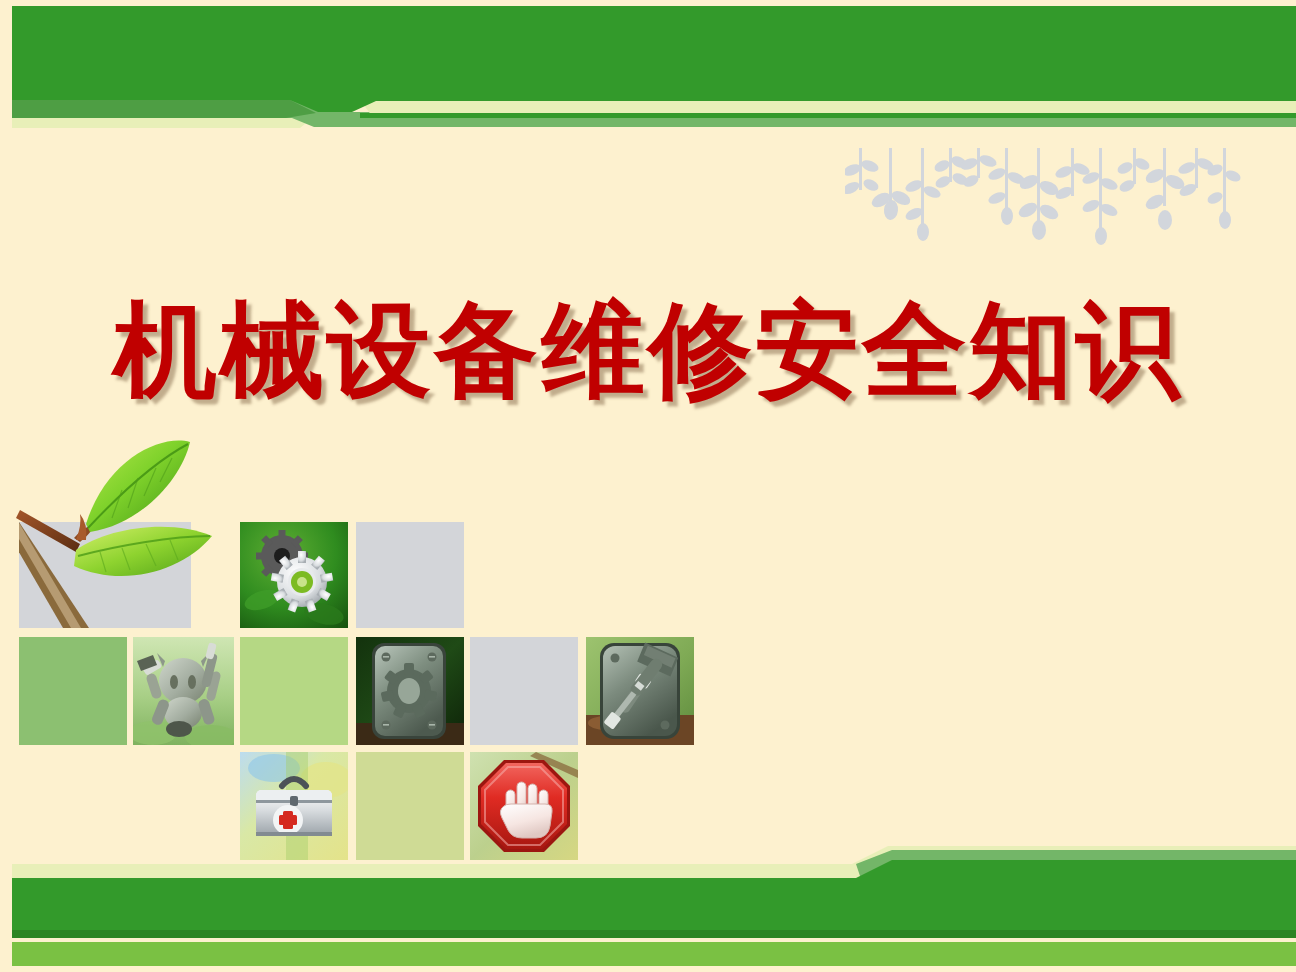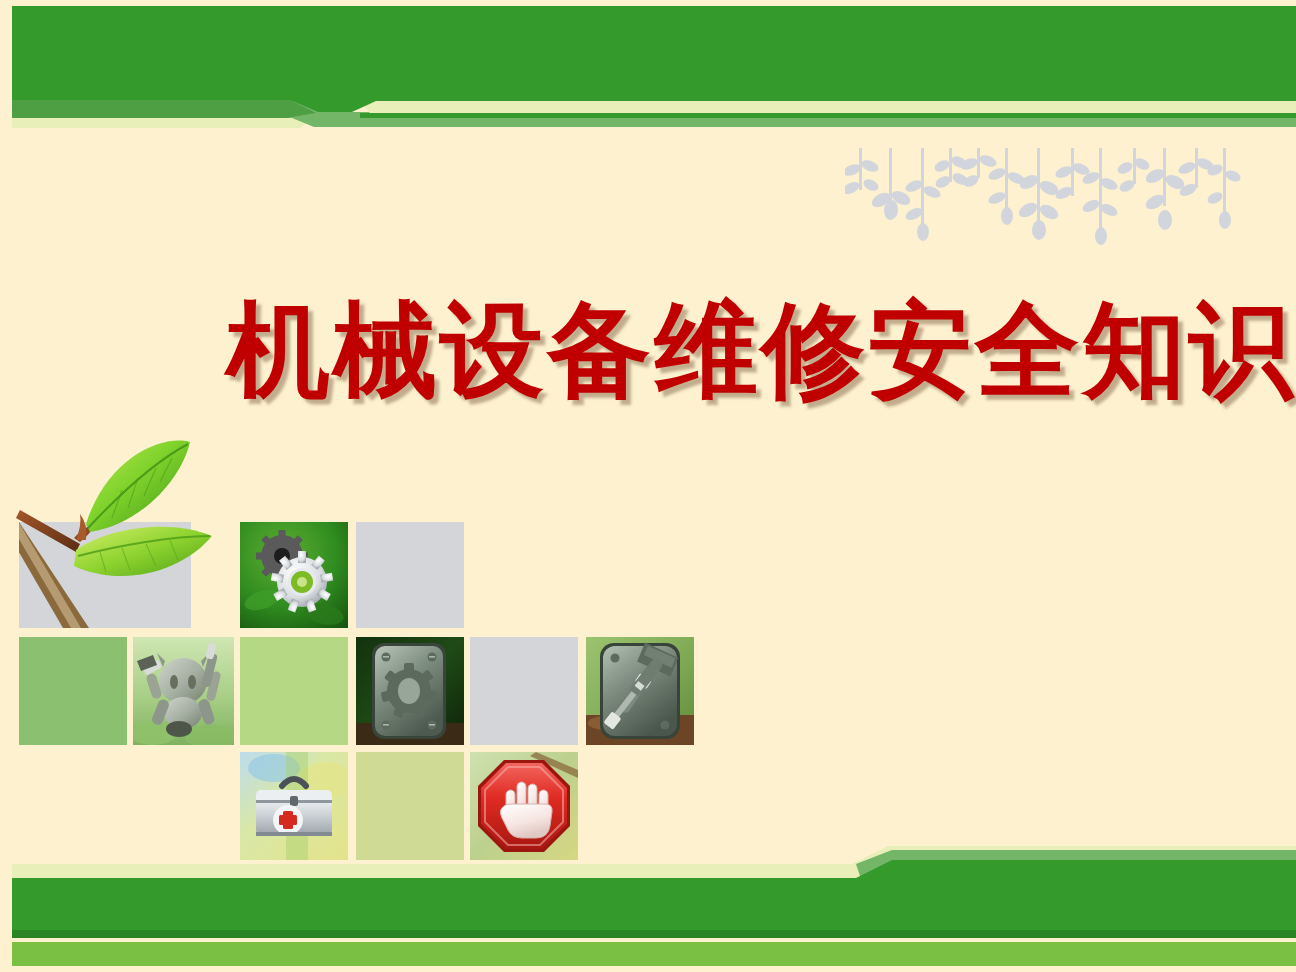--- a/index.html
+++ b/index.html
@@ -53,21 +53,21 @@
     height: 115px;
     pointer-events: none;
   }
 
   
   .title {
     position: absolute;
     left: 0;
     top: 296px;
     width: 1296px;
-    text-align: right;
+    text-align: center;
     font-family: "DejaVu Sans", "Liberation Sans", sans-serif;
     font-weight: bold;
     font-size: 104px;
     line-height: 1.05;
     letter-spacing: 3px;
     color: #c00000;
     text-shadow: 5px 5px 3px rgba(120, 90, 60, 0.45);
     white-space: nowrap;
   }
 

